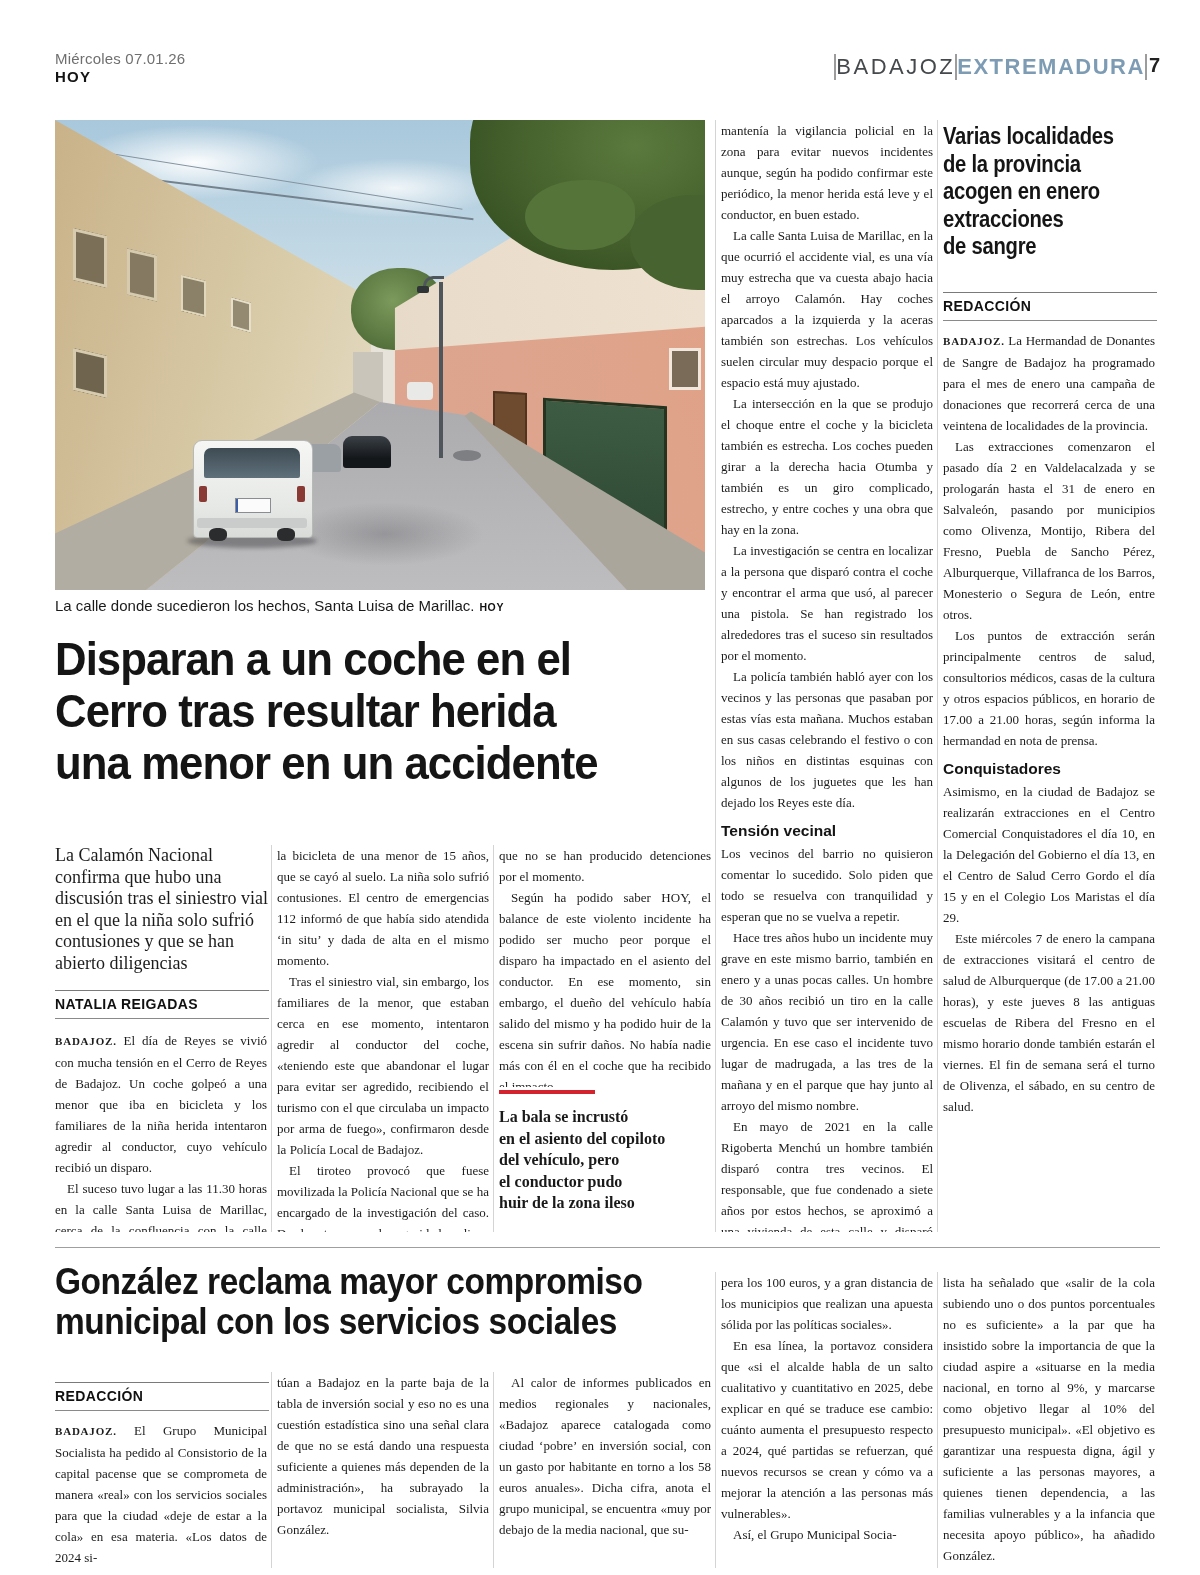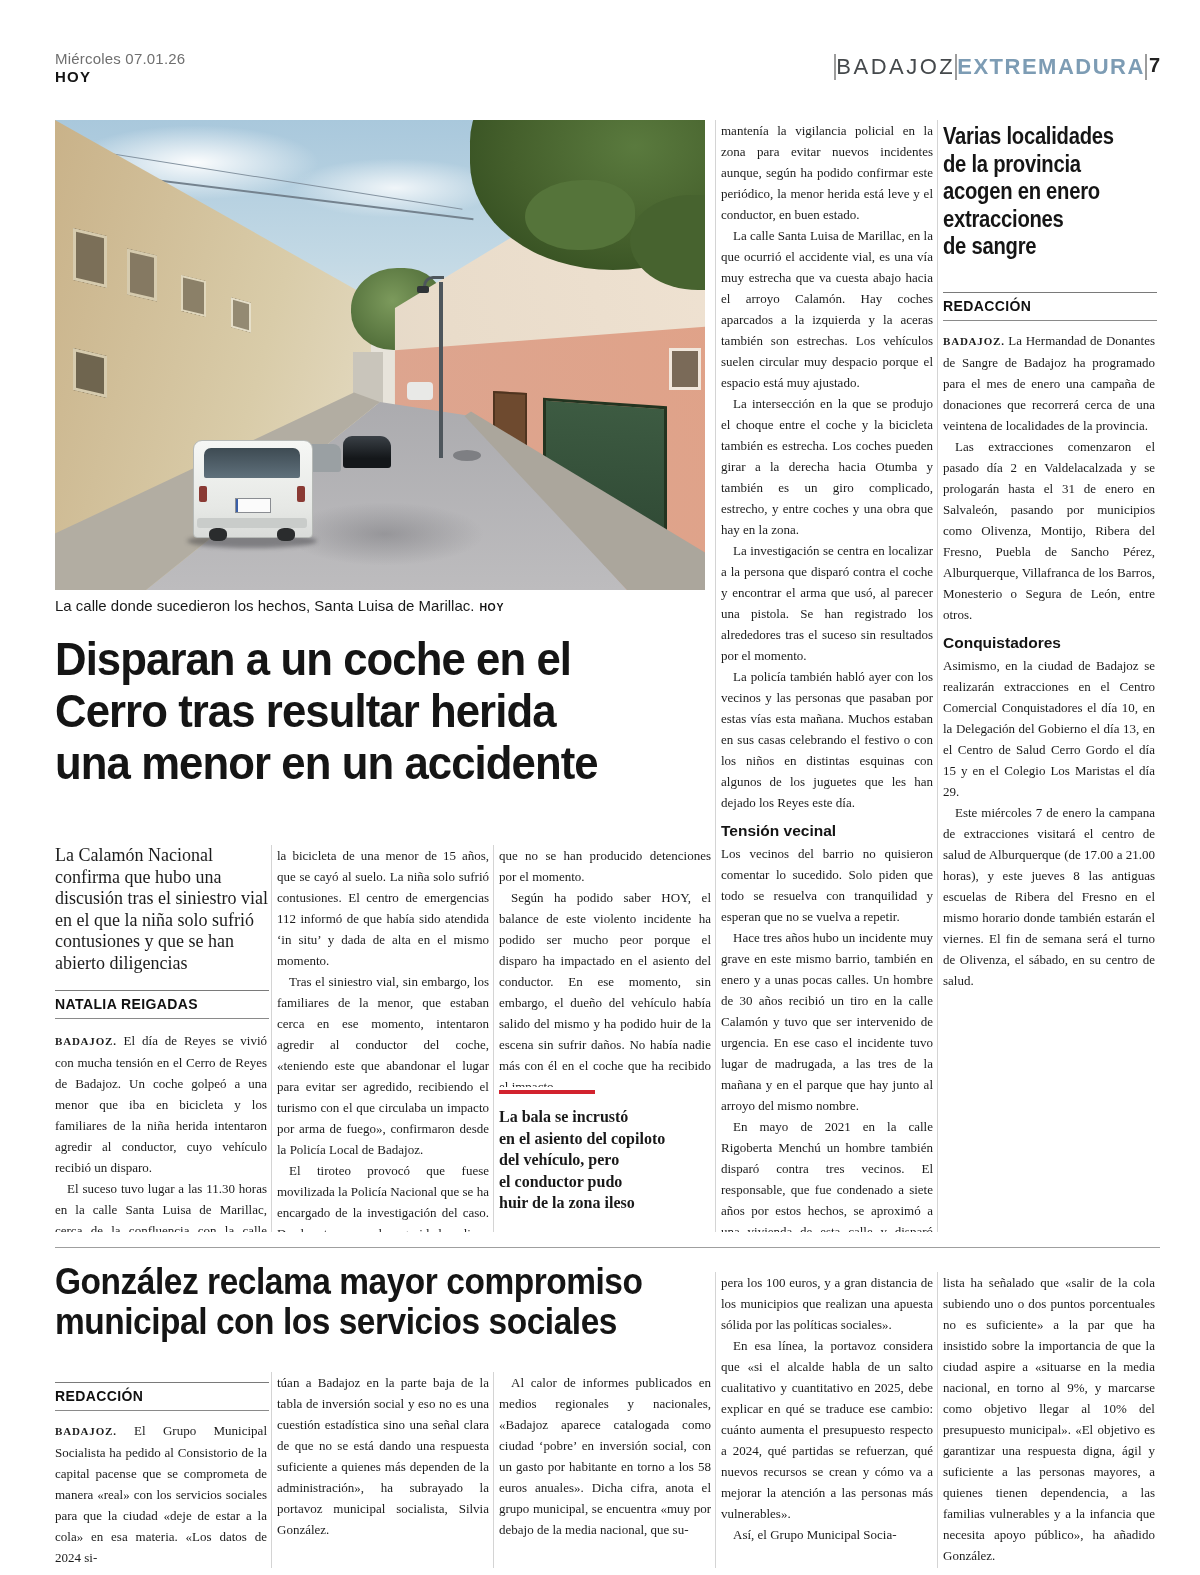--- a/index.html
+++ b/index.html
@@ -254,20 +254,21 @@
 de sangre</div>
 
 <div class="abs" id="sb-byline">
   <div class="byl">REDACCIÓN</div>
 </div>
 
 <div class="abs bodycol" id="sb-body">
   <p><span class="dl">BADAJOZ.</span> <span>La Hermandad de Donantes de Sangre de Badajoz ha programado para el mes de enero una campaña de donaciones que recorrerá cerca de una veintena de localidades de la provincia.</span></p>
   <div class="indent-all">
       <p>Las extracciones comenzaron el pasado día 2 en Valdelacalzada y se prologarán hasta el 31 de enero en Salvaleón, pasando por municipios como Olivenza, Montijo, Ribera del Fresno, Puebla de Sancho Pérez, Alburquerque, Villafranca de los Barros, Monesterio o Segura de León, entre otros.</p>
+      <p>Los puntos de extracción serán principalmente centros de salud, consultorios médicos, casas de la cultura y otros espacios públicos, en horario de 17.00 a 21.00 horas, según informa la hermandad en nota de prensa.</p>
     </div>
   <h3 class="subhead">Conquistadores</h3>
   <div>
       <p>Asimismo, en la ciudad de Badajoz se realizarán extracciones en el Centro Comercial Conquistadores el día 10, en la Delegación del Gobierno el día 13, en el Centro de Salud Cerro Gordo el día 15 y en el Colegio Los Maristas el día 29.</p>
       <p>Este miércoles 7 de enero la campana de extracciones visitará el centro de salud de Alburquerque (de 17.00 a 21.00 horas), y este jueves 8 las antiguas escuelas de Ribera del Fresno en el mismo horario donde también estarán el viernes. El fin de semana será el turno de Olivenza, el sábado, en su centro de salud.</p>
     </div>
 </div>
 
 <div class="abs" id="divider"></div>
 

